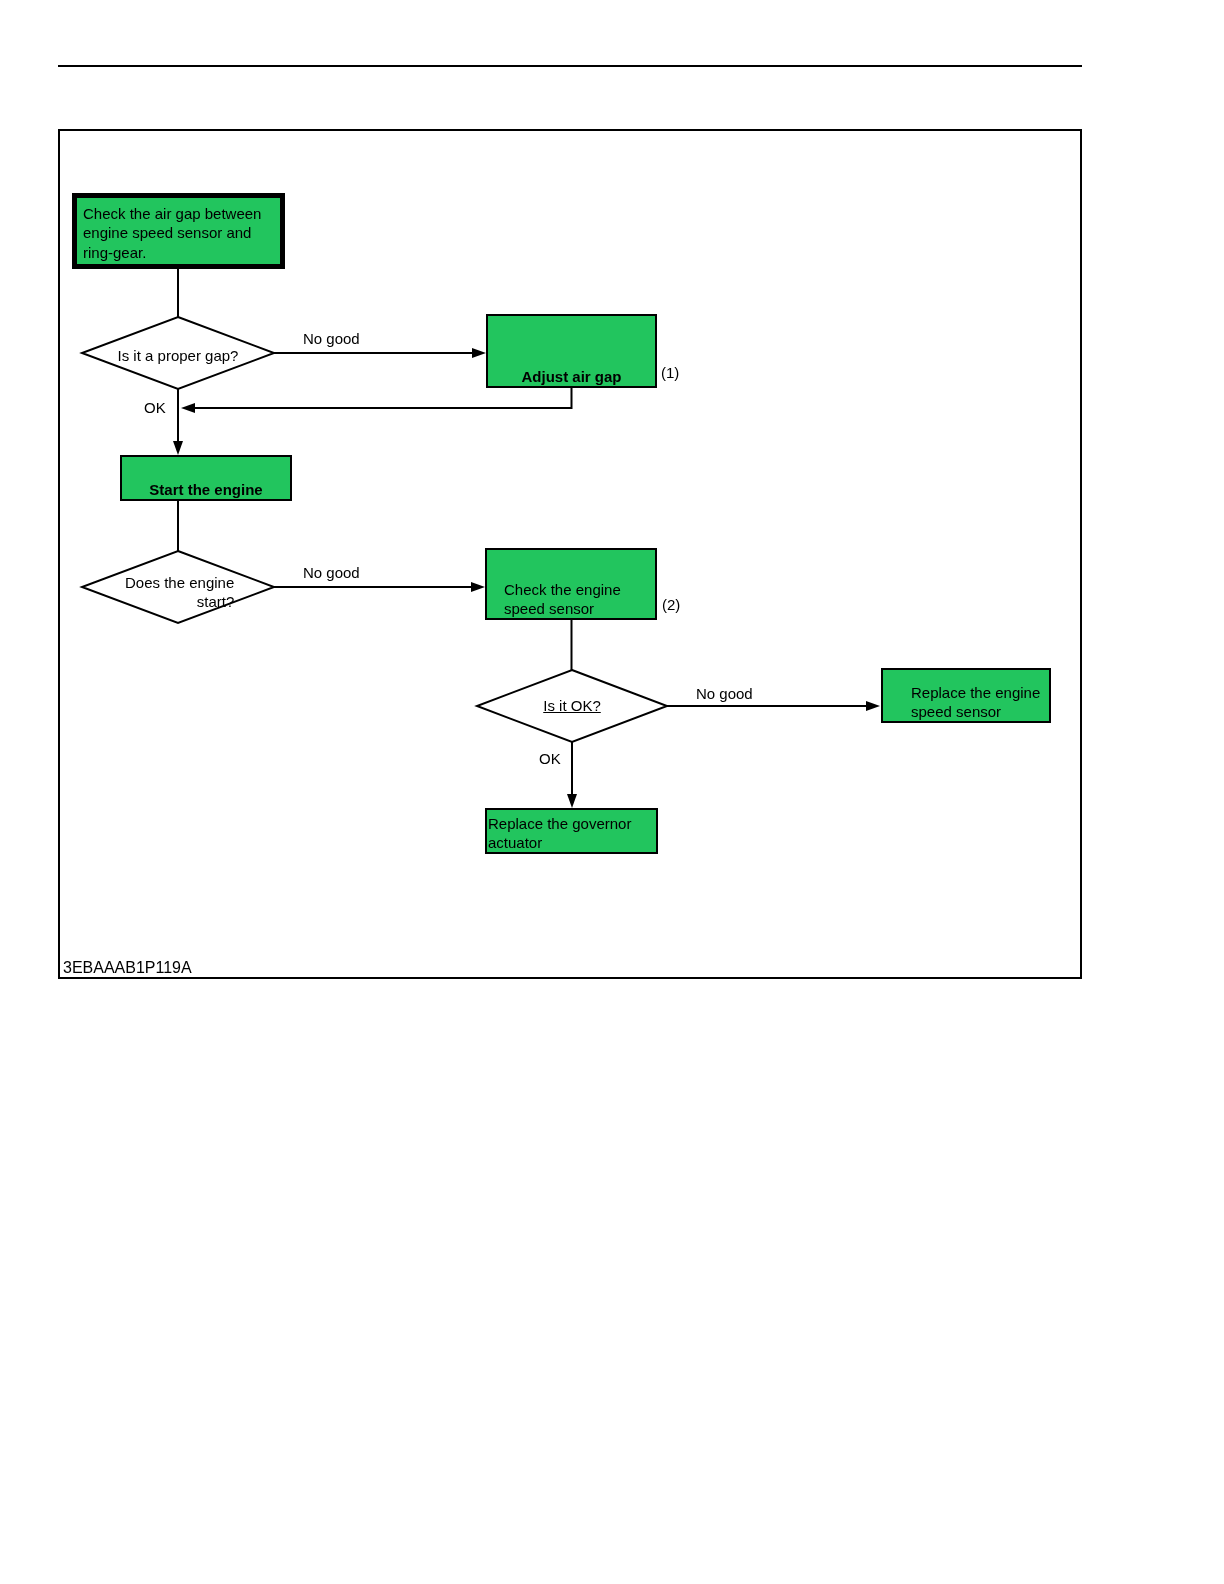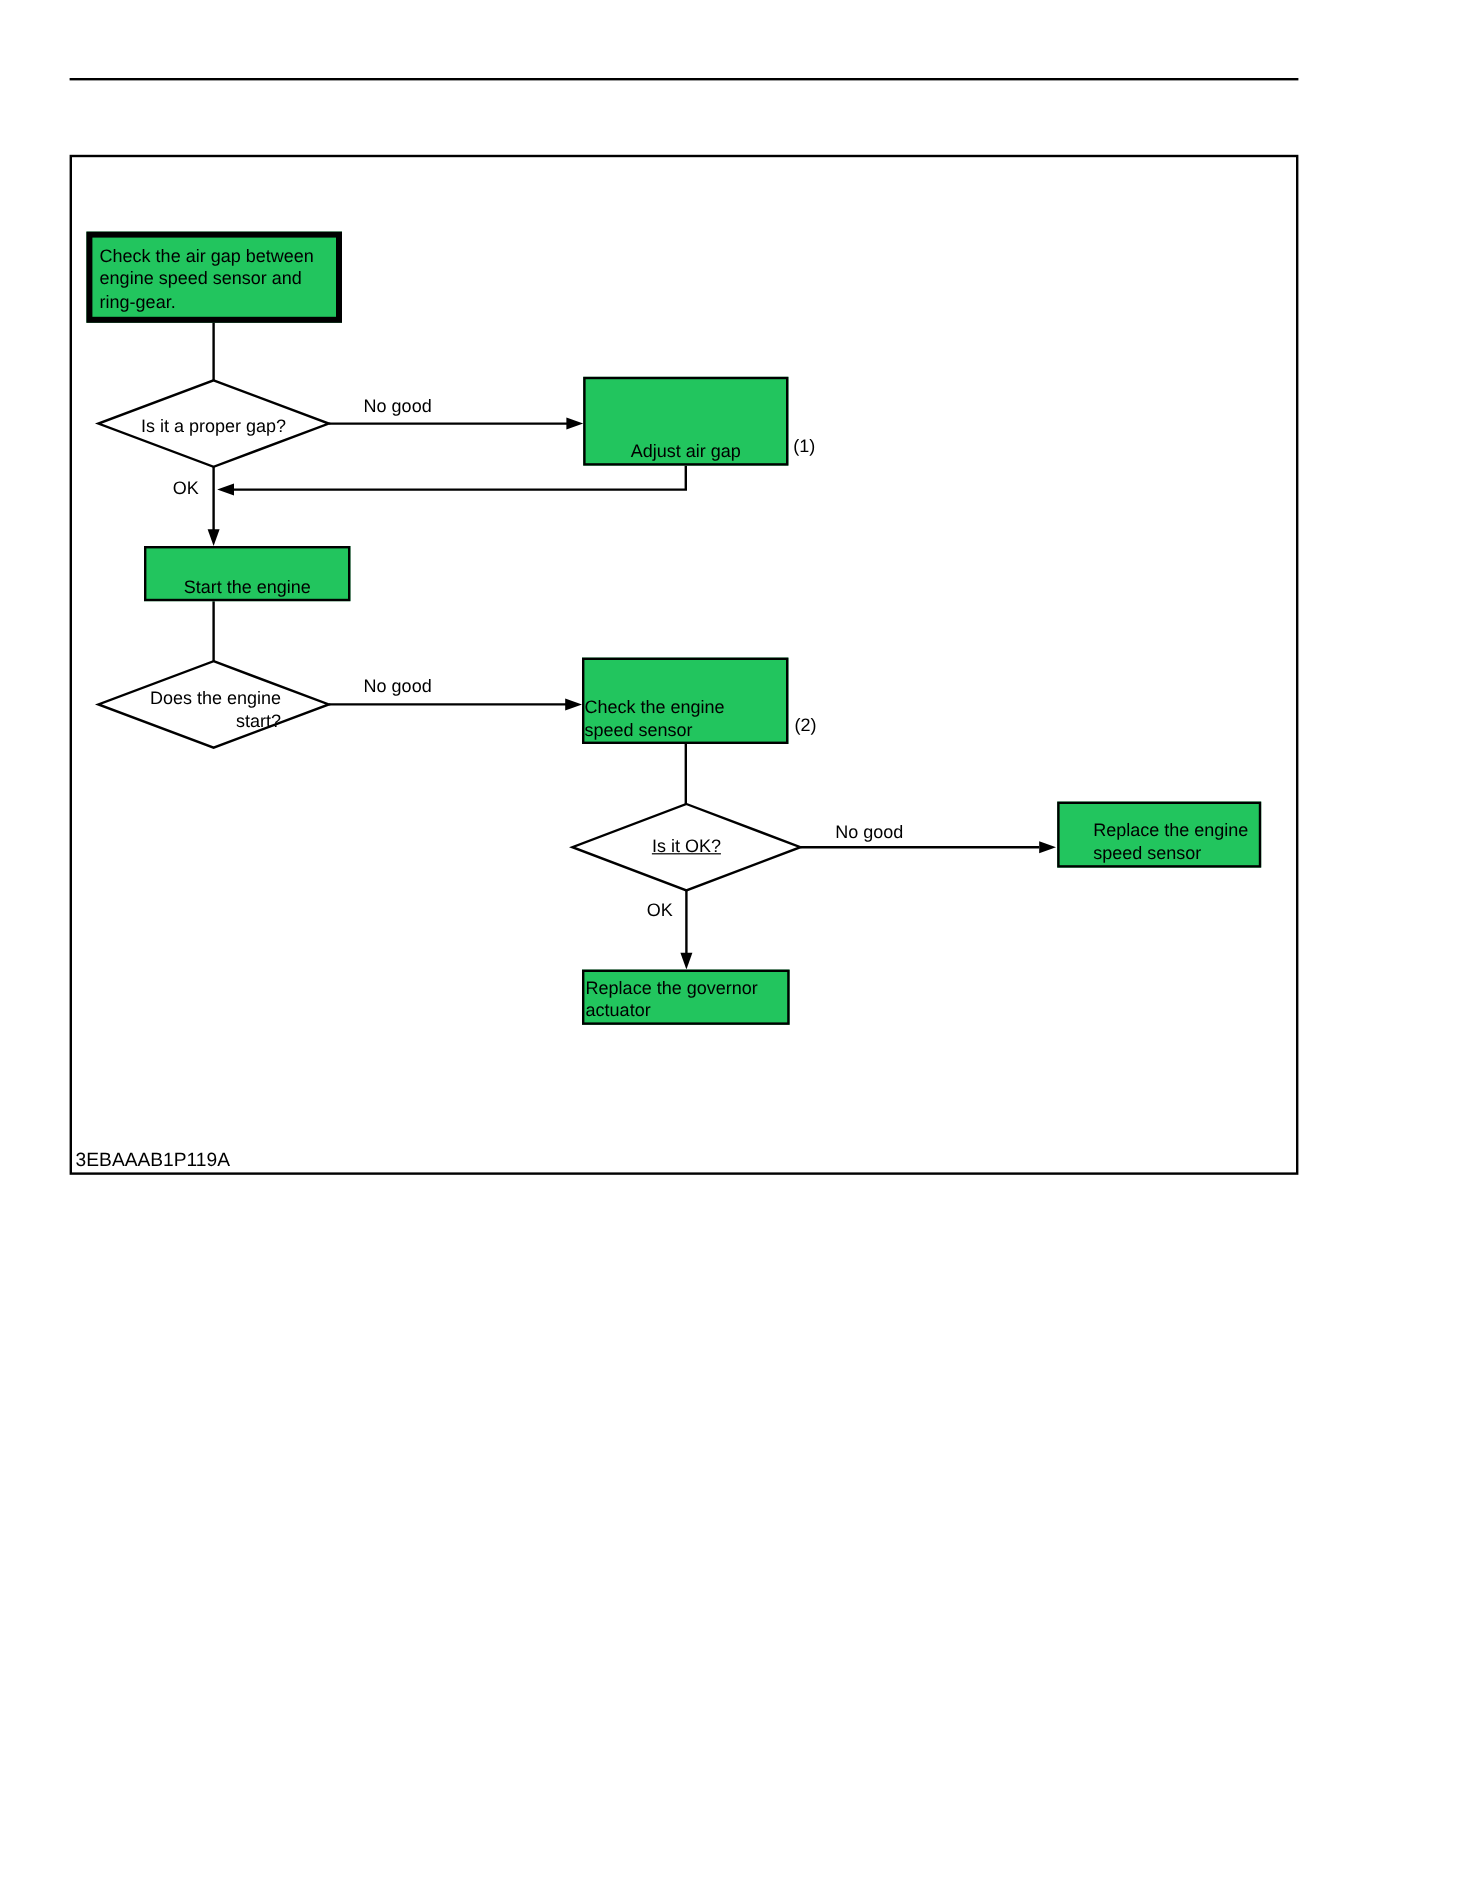--- a/index.html
+++ b/index.html
@@ -39,31 +39,31 @@
     border: 2px solid #000;
     background: #22c55e;
     display: flex;
     align-items: flex-end;
     font-size: 15px;
     line-height: 19px;
     z-index: 2;
   }
   .node span { white-space: pre-line; display: block; }
   .node.centered { justify-content: center; }
-  .node.centered span { text-align: center; }
+  .node.centered span { text-align: center; font-weight: bold; }
 
   .bold-node {
     left: 72px; top: 193px; width: 213px; height: 76px;
     border-width: 5px;
     padding: 2px 6px;
     line-height: 19.5px;
   }
   .n-adjust   { left: 486px; top: 314px; width: 171px; height: 74px; }
   .n-startend { left: 92px;  top: 455px; width: 172px; height: 46px; margin-left: 28px; }
-  .n-checksen { left: 485px; top: 548px; width: 172px; height: 72px; }
+  .n-checksen { left: 485px; top: 548px; width: 172px; height: 72px; padding-left: 17px; }
   .n-replsen  { left: 881px; top: 668px; width: 170px; height: 55px; padding-left: 28px; }
   .n-replgov  { left: 485px; top: 808px; width: 173px; height: 46px; padding-left: 1px; }
 
   
   .dlabel {
     position: absolute;
     font-size: 15px;
     line-height: 19px;
     z-index: 2;
     white-space: pre-line;

